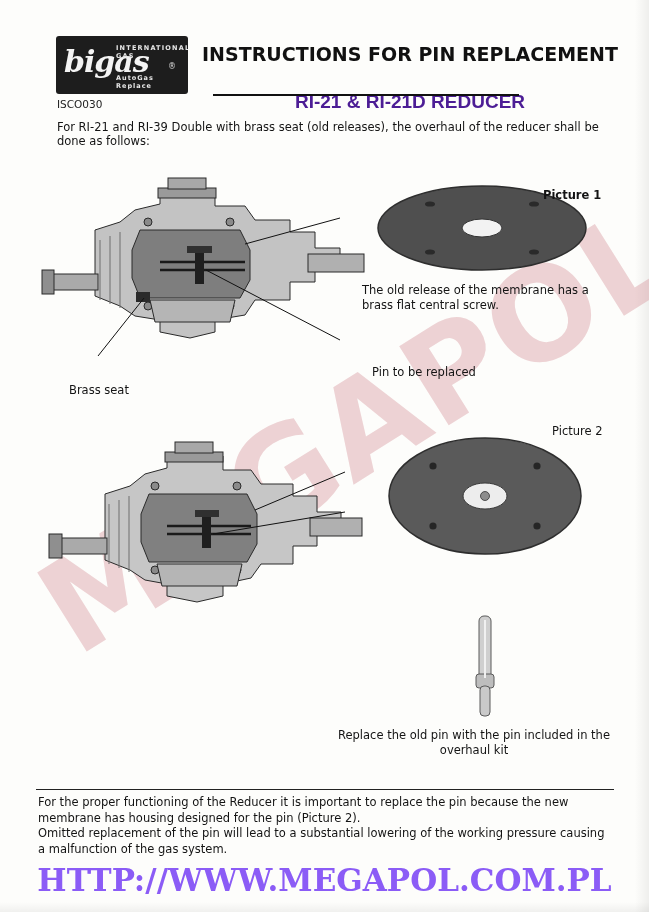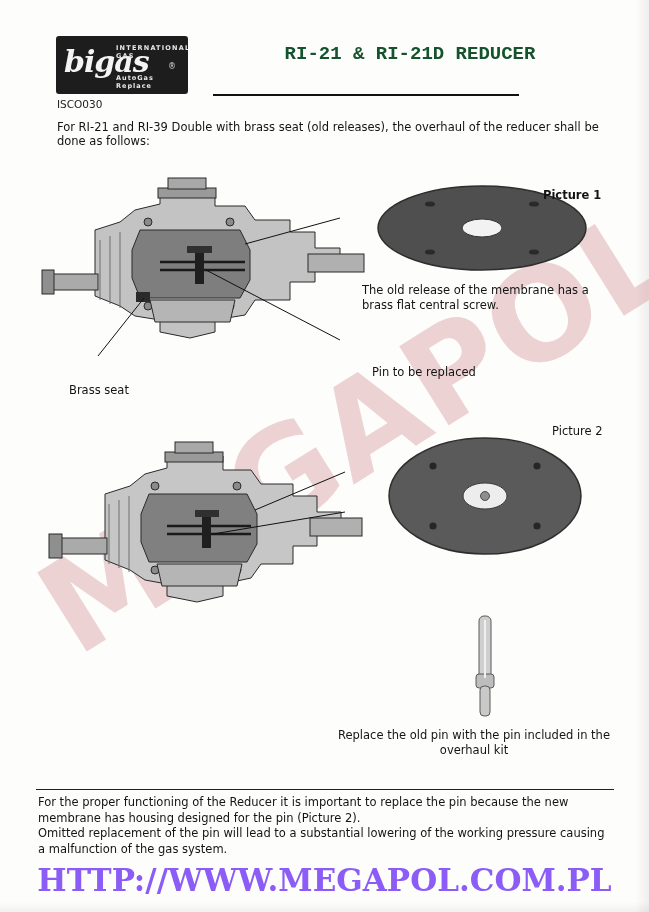--- a/index.html
+++ b/index.html
@@ -133,25 +133,26 @@
   }
   .title-line1 {
     font-family: "DejaVu Sans", sans-serif;
     font-weight: bold;
     font-size: 19px;
     color: #111;
     letter-spacing: 0px;
     line-height: 24px;
   }
   .title-line2 {
-    font-family: Liberation Mono, monospace;
+    font-family: Liberation Sans, sans-serif;
     font-weight: bold;
     font-size: 19px;
-    color: #14532d;
+    color: #4c1d95;
     line-height: 24px;
+    margin-top: 24px;
   }
   .title-underline {
     position: absolute;
     left: 213px;
     top: 94px;
     width: 306px;
     height: 2px;
     background: #111;
   }
 
@@ -232,20 +233,21 @@
     <div class="logo-inner">
       <div class="logo-word">bigas</div>
       <div class="logo-top">INTERNATIONAL       GAS</div>
       <div class="logo-sub">AutoGas Replace</div>
       <div class="logo-reg">®</div>
     </div>
   </div>
   <div class="doc-code">ISCO030</div>
 
   <div class="title-block">
+    <div class="title-line1">INSTRUCTIONS FOR PIN REPLACEMENT</div>
     <div class="title-line2">RI-21 &amp; RI-21D REDUCER</div>
   </div>
   <div class="title-underline"></div>
 
   <div class="intro">For RI-21 and RI-39 Double with brass seat (old releases), the overhaul of the reducer shall be done as follows:</div>
 
   <div class="fig" style="left:40px; top:170px;">
     <svg width="330" height="230" viewBox="0 0 330 230">
       <g stroke="#2a2a2a" fill="#b9b9b9" stroke-width="1">
 

